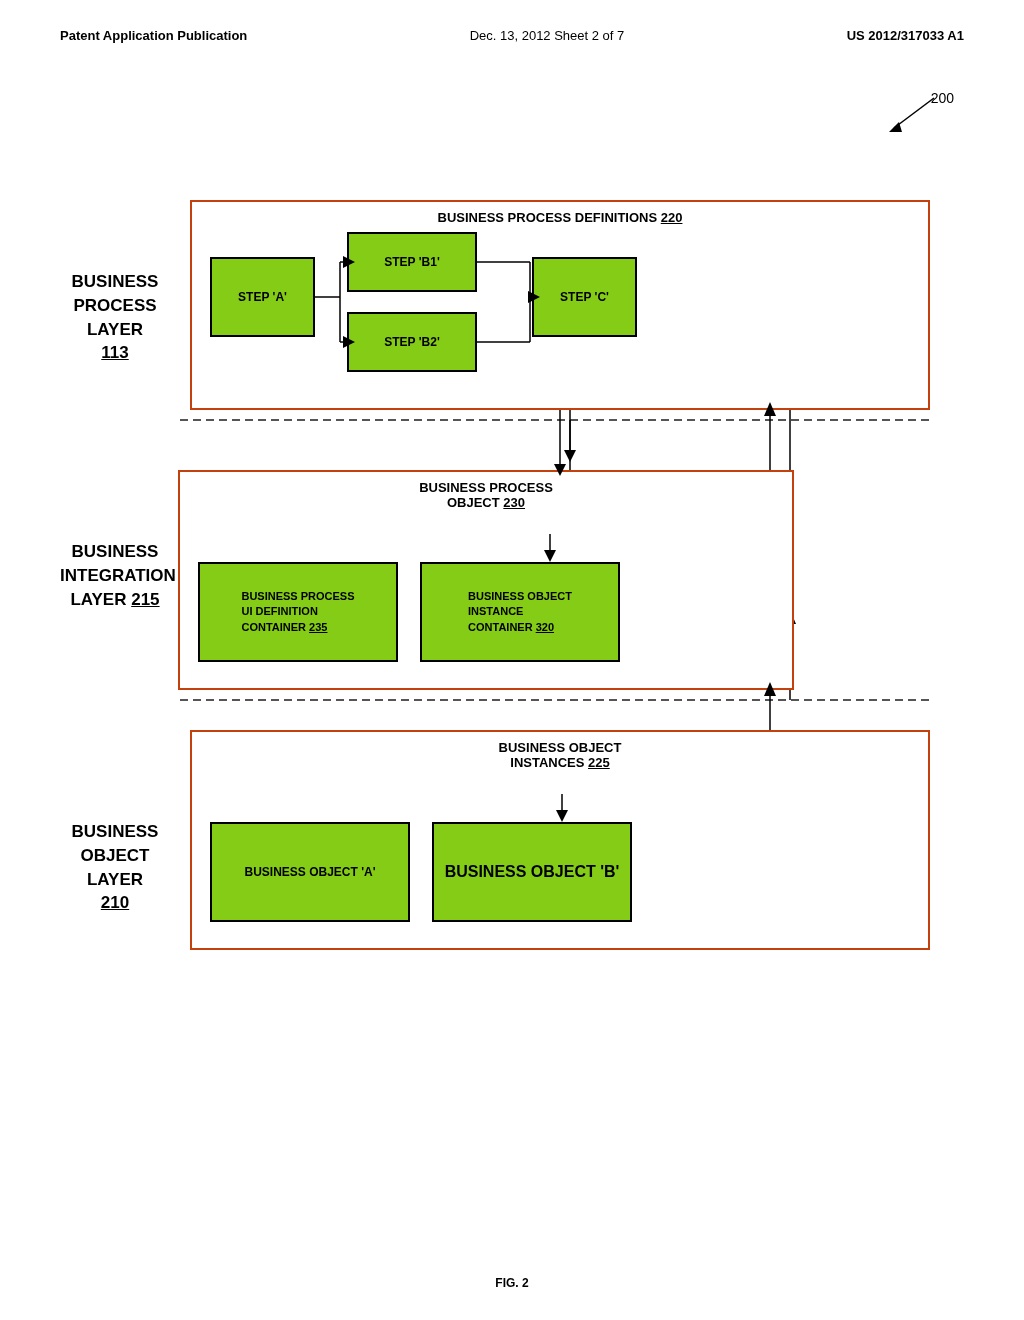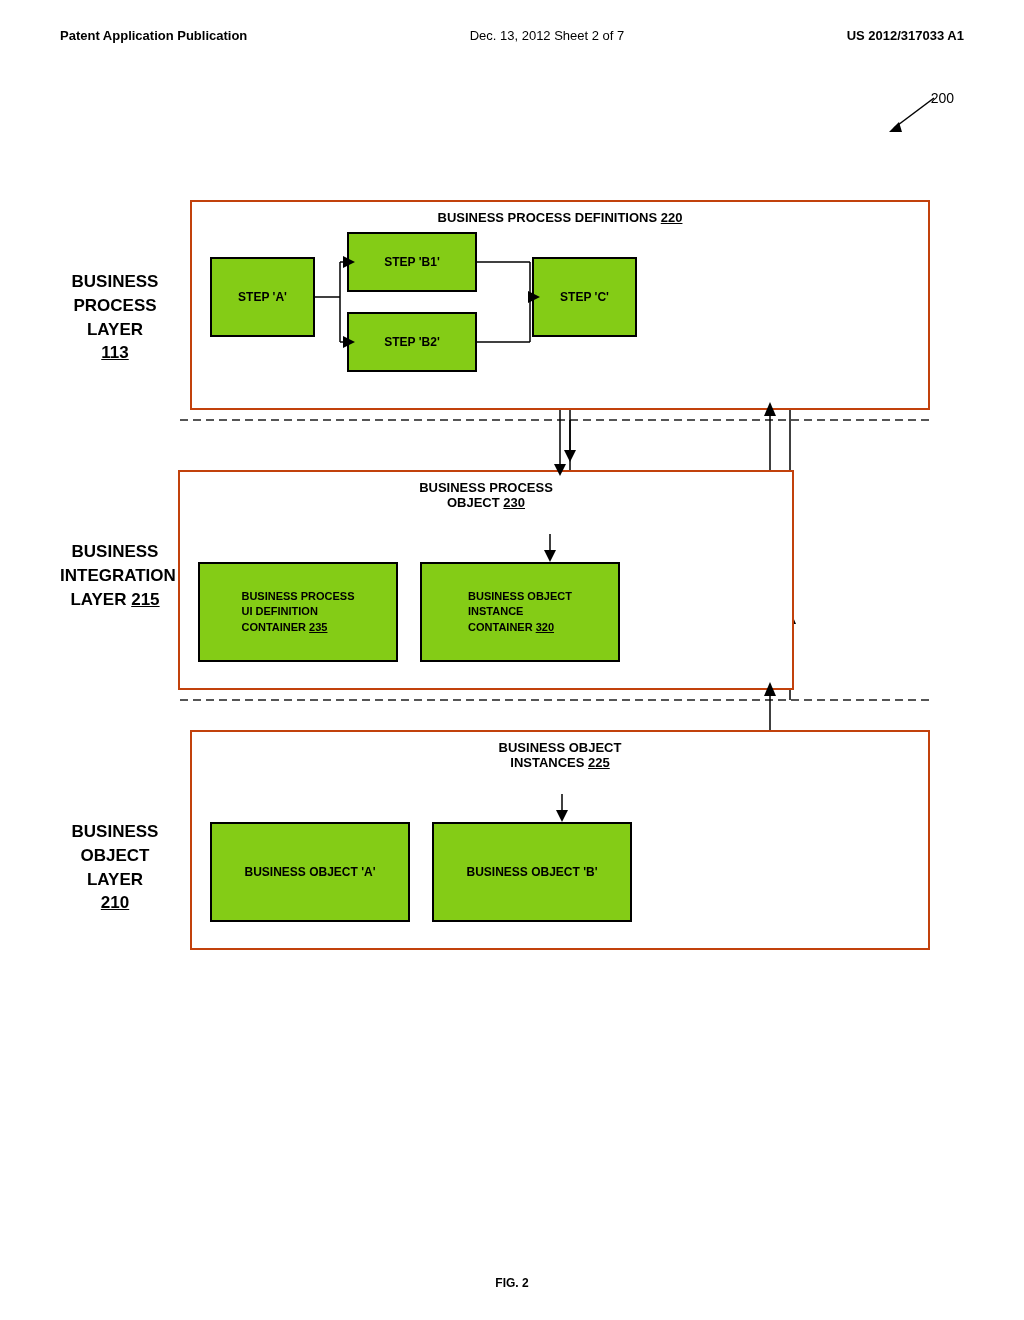--- a/index.html
+++ b/index.html
@@ -239,21 +239,21 @@
     <svg style="position:absolute;top:0;left:0;width:100%;height:100%;overflow:visible;">
       <line x1="370" y1="62" x2="370" y2="82" stroke="#000" stroke-width="1.5"></line>
       <polygon points="364,78 370,90 376,78" fill="#000"></polygon>
     </svg>
 
     <div class="inner-box" style="left:18px; top:90px; width:200px; height:100px;">
       <span style="font-size:12px;">BUSINESS OBJECT 'A'</span>
     </div>
 
     <div class="inner-box" style="left:240px; top:90px; width:200px; height:100px;">
-      <span style="font-size:12px;">BUSINESS OBJECT 'B'</span>
+      <span style="font-size:16px;">BUSINESS OBJECT 'B'</span>
     </div>
   </div>
 
   <svg style="position:absolute;top:0;left:0;width:100%;height:100%;pointer-events:none;">
 
     <line x1="500" y1="330" x2="500" y2="388" stroke="#000" stroke-width="1.5"></line>
     <polygon points="494,384 500,396 506,384" fill="#000"></polygon>
 
     <line x1="710" y1="390" x2="710" y2="332" stroke="#000" stroke-width="1.5"></line>
     <polygon points="704,336 710,322 716,336" fill="#000"></polygon>

